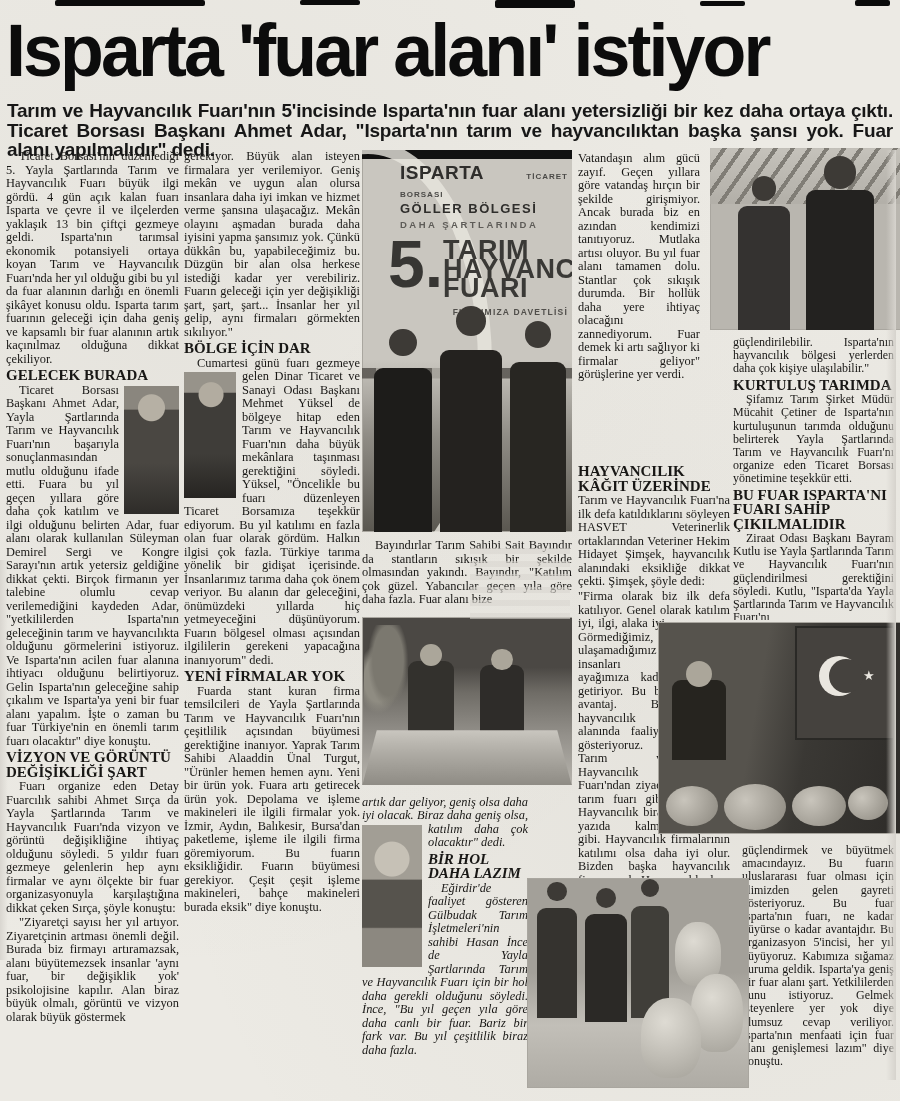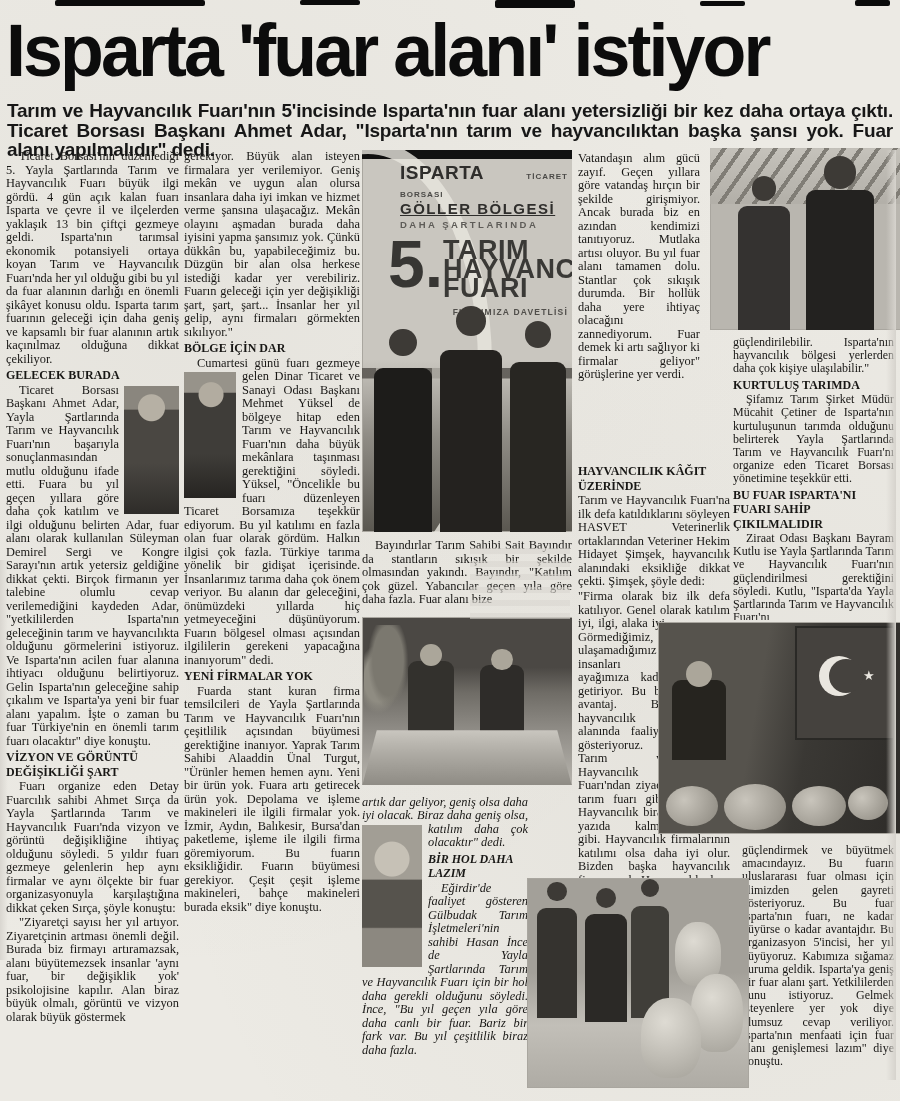--- a/index.html
+++ b/index.html
@@ -18,21 +18,21 @@
      font-family:"Liberation Sans",sans-serif;font-weight:bold;
      font-size:74px;letter-spacing:-3px;line-height:86px;color:#0c0c0c;
      transform:scaleX(0.97);transform-origin:left;white-space:nowrap;}
   .subhead{margin:0;position:absolute;left:7px;top:101px;width:886px;
      font-family:"Liberation Sans",sans-serif;font-weight:bold;
      font-size:19px;line-height:19.5px;color:#171717;text-align:justify;letter-spacing:-0.2px;}
   
   .col{position:absolute;top:150px;font-size:12.4px;line-height:13.5px;text-align:justify;}
   .col p{margin:0 0 1px 0;}
   .ind{text-indent:13px;}
-  .shead{font-weight:bold;font-size:12px;line-height:14.5px;margin:2px 0 1px 0;text-align:left;}
+  .shead{font-weight:bold;font-size:15px;line-height:14.5px;margin:2px 0 1px 0;text-align:left;}
   #col1{left:6px;width:173px;height:951px;overflow:hidden;font-family:Liberation Serif, serif;}
   #col2{left:184px;width:176px;height:951px;overflow:hidden;}
   #col3{left:362px;width:210px;height:951px;overflow:hidden;}
   .c3-bottom{width:166px;margin-top:11px;font-style:italic;}
   .c4block{position:absolute;font-size:12.4px;line-height:13.5px;text-align:justify;}
   .c5block{position:absolute;font-size:12px;line-height:13.2px;text-align:justify;}
   .c5block p,.c4block p{margin:0 0 1px 0;}
   
   .float-photo{display:block;}
   .fl-r{float:right;margin:2px 0 3px 5px;}
@@ -49,21 +49,21 @@
   .portrait-ince{width:60px;height:142px;background:
       radial-gradient(circle at 50% 24%, #c6c1b6 0 17px, transparent 18px),
       linear-gradient(180deg,#a29e95 0 38%, #56534d 39% 72%, #8c8880 73% 100%);}
   
   .banner-photo{width:210px;height:382px;background:linear-gradient(180deg,#c9c6bf 0 55%, #8f8c85 75%, #5a5750 100%);}
   .bp-topband{position:absolute;left:0;top:0;width:100%;height:9px;background:#111;}
   .bp-arc{position:absolute;left:-118px;top:-10px;width:220px;height:420px;border:14px solid #e9e6df;border-radius:50%;opacity:.8;}
   .bp-text{position:absolute;left:38px;top:16px;width:168px;font-family:"Liberation Sans",sans-serif;color:#2f2e2c;}
   .bp-l1{font-size:19px;font-weight:bold;letter-spacing:0.5px;}
   .bp-l1 small{font-size:8px;font-weight:bold;letter-spacing:1px;color:#4b4a47;}
-  .bp-l2{font-size:15px;font-weight:bold;letter-spacing:1.5px;margin-top:1px;text-decoration:underline;}
+  .bp-l2{font-size:13px;font-weight:bold;letter-spacing:1.5px;margin-top:1px;}
   .bp-l3{font-size:9.5px;font-weight:bold;letter-spacing:2.5px;color:#5e5c58;margin-top:2px;}
   .bp-main{display:flex;align-items:flex-start;margin-top:4px;margin-left:-12px;}
   .bp-num{font-size:66px;line-height:58px;font-weight:bold;color:#373633;}
   .bp-words{font-size:27px;line-height:19px;font-weight:bold;letter-spacing:0.5px;color:#3a3936;margin-top:6px;}
   .bp-invite{font-size:8.5px;font-weight:bold;letter-spacing:1.2px;color:#514f4b;margin-top:8px;text-align:right;}
   .pennants{position:absolute;left:0;top:218px;width:100%;height:30px;opacity:.8;
      background:repeating-linear-gradient(90deg,#504d48 0 14px,#a09d96 14px 28px);
      clip-path:polygon(0 0,100% 0,100% 35%,0 35%);}
   .person{position:absolute;background:#232220;border-radius:9px 9px 0 0;}
   .person::before{content:"";position:absolute;left:26%;top:-24%;width:48%;padding-top:48%;border-radius:50%;background:#3d3a36;}

